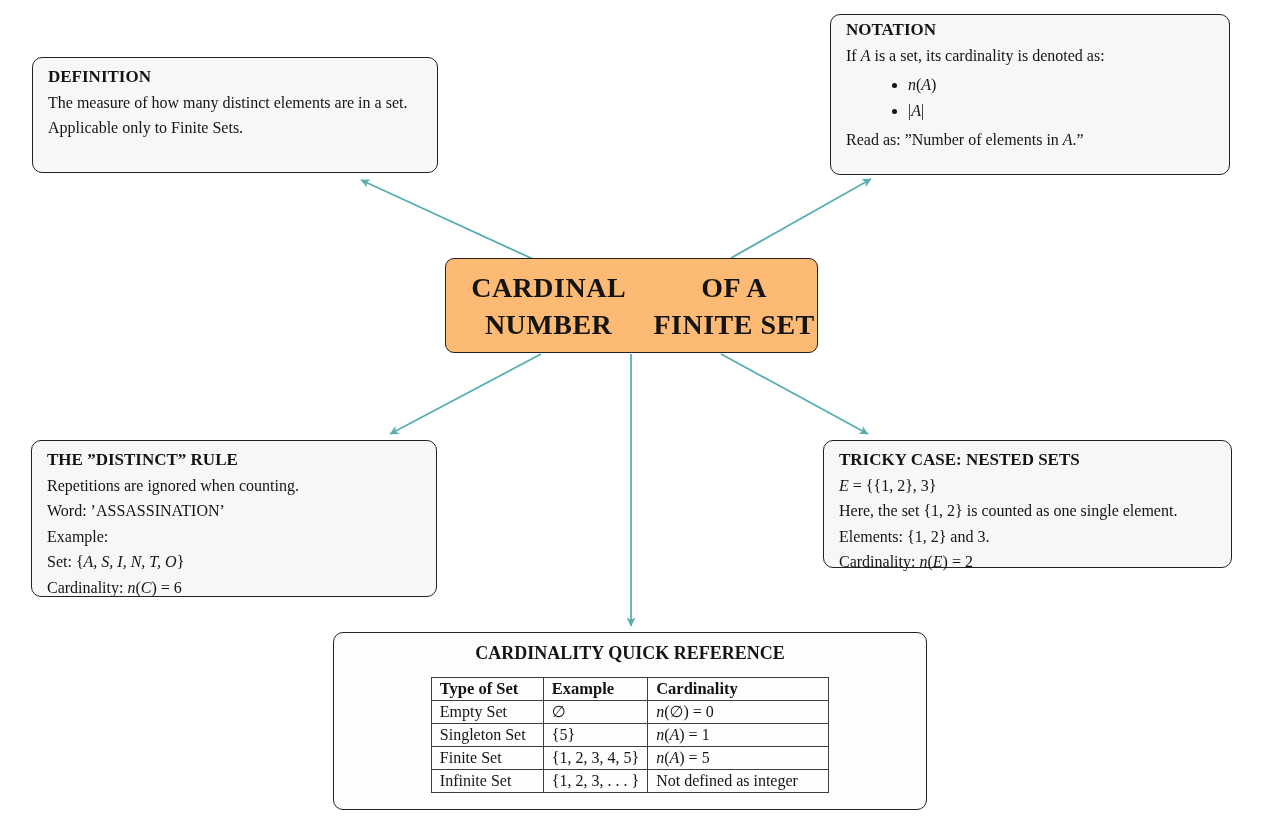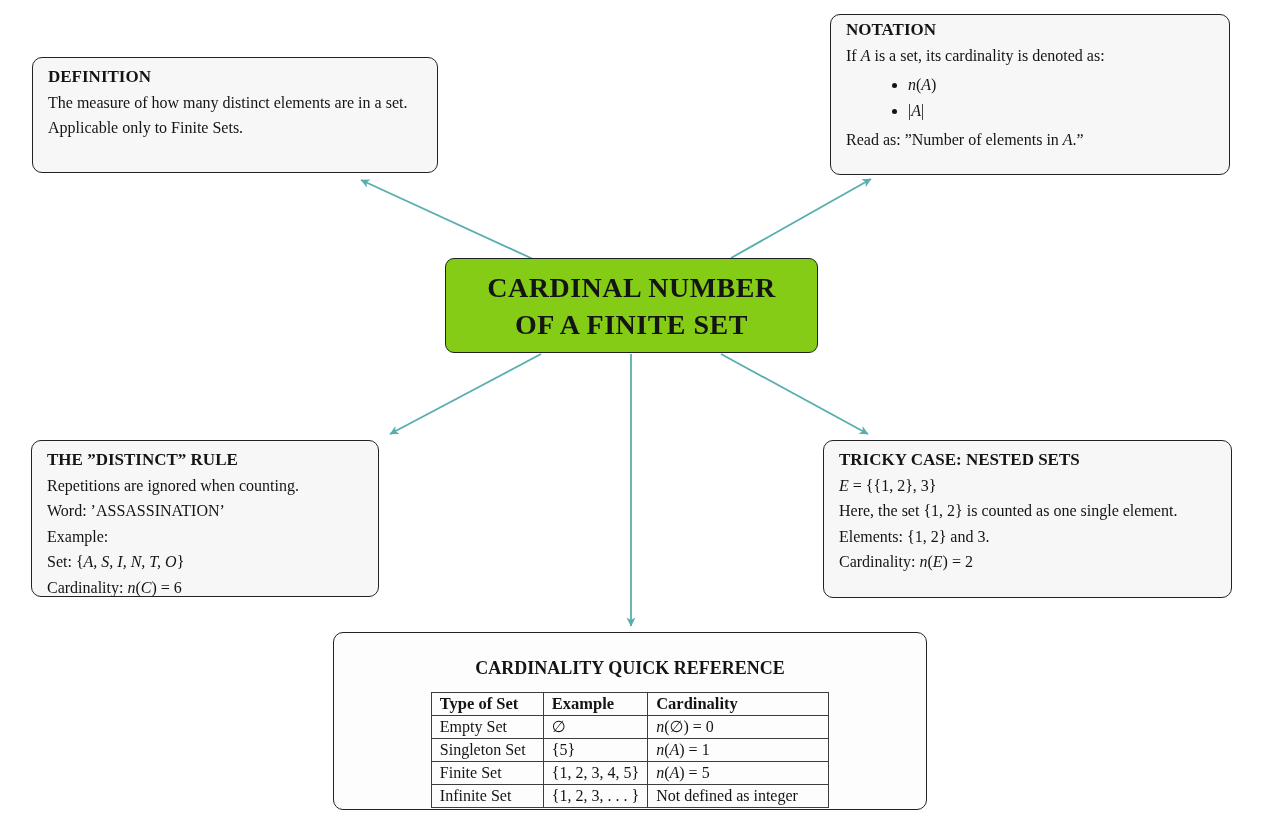--- a/index.html
+++ b/index.html
@@ -10,31 +10,31 @@
   .arrows{position:absolute;left:0;top:0;width:1268px;height:830px;pointer-events:none;}
   .node{
     position:absolute;box-sizing:border-box;background:#f7f7f7;
     border:1.7px solid #222222;border-radius:10px;
     padding:6px 15px;font-size:16px;line-height:25.5px;
   }
   .node .ttl{font-weight:bold;font-size:17px;}
   .b{font-weight:normal;}
   .m{font-style:italic;}
   .center-node{
-    position:absolute;box-sizing:border-box;background:#84cc16;
+    position:absolute;box-sizing:border-box;background:#fdba74;
     border:1.8px solid #222222;border-radius:9px;
-    display:flex;flex-direction:column;justify-content:center;align-items:center;
+    display:flex;justify-content:center;align-items:center;
     text-align:center;font-weight:bold;font-size:28px;line-height:37px;letter-spacing:0.5px;
   }
   .def{left:32px;top:57px;width:406px;height:116px;}
   .not{left:830px;top:14px;width:400px;height:161px;padding-top:2px;}
   .ctr{left:445px;top:258px;width:373px;height:95px;}
-  .dis{left:31px;top:440px;width:348px;height:157px;}
-  .tri{left:823px;top:440px;width:409px;height:158px;}
-  .ref{left:333px;top:632px;width:594px;height:178px;background:#fdfdfd;padding-top:21px;}
+  .dis{left:31px;top:440px;width:406px;height:157px;}
+  .tri{left:823px;top:440px;width:409px;height:128px;}
+  .ref{left:333px;top:632px;width:594px;height:178px;background:#fdfdfd;padding-top:6px;}
   .bullets{margin:4px 0;padding-left:62px;list-style:disc;}
   .bullets li{margin:0 0;}
   .ref-title{text-align:center;font-weight:bold;font-size:18px;margin:2px 0 10px 0;}
   table.qr{border-collapse:collapse;margin:0 auto;font-size:16px;}
   table.qr th,table.qr td{
     border:1.5px solid #3d3d3d;padding:0 8px;text-align:left;
     height:22px;line-height:22px;white-space:nowrap;
   }
   table.qr th{font-weight:bold;font-size:16.5px;}
   .c1{width:112px;}.c2{width:104px;}.c3{width:181px;}

